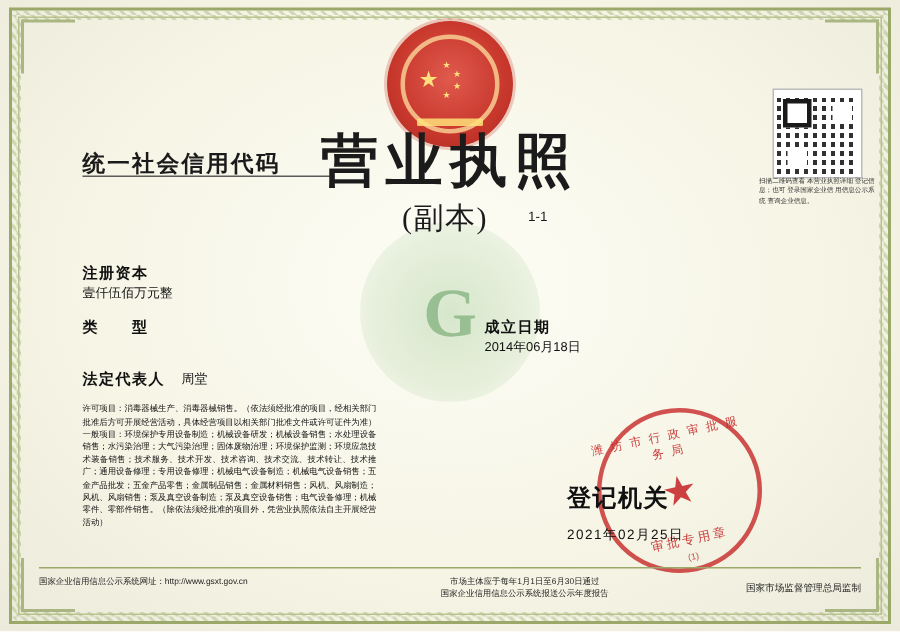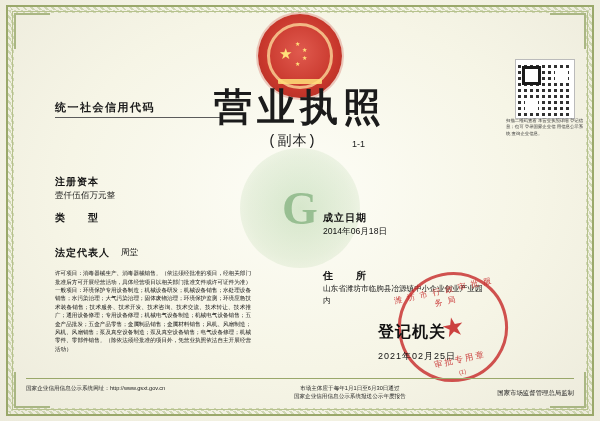--- a/index.html
+++ b/index.html
@@ -165,38 +165,38 @@
     font-weight: bold;
     font-size: 38px;
     letter-spacing: 5px;
     color: #1b1b1b;
     white-space: nowrap;
   }
   .subtitle {
     position: absolute;
     left: 268px;
     top: 132px;
-    font-family: Liberation Mono, monospace;
-    font-size: 14px;
+    font-family: Liberation Serif, serif;
+    font-size: 20px;
     color: #1b1b1b;
     letter-spacing: 1px;
   }
   .copy-no {
     position: absolute;
     left: 352px;
     top: 139px;
     font-size: 9px;
     color: #1b1b1b;
   }
 
   
   .code-label {
     position: absolute;
     left: 55px; top: 100px;
-    font-size: 11px;
+    font-size: 15px;
     color: #1b1b1b;
     letter-spacing: 1.5px;
     font-family: "Liberation Serif", serif;
     font-weight: bold;
   }
   .code-line {
     position: absolute;
     left: 55px; top: 117px;
     width: 168px;
     border-bottom: 1px solid #5b5b5b;
@@ -406,24 +406,20 @@
       <div class="col-l">
         <div class="flabel">法定代表人</div>
         <div class="fvalue">周堂</div>
       </div>
     </div>
 
     <div class="row">
       <div class="col-l">
         <div class="scope-value">许可项目：消毒器械生产、消毒器械销售。（依法须经批准的项目，经相关部门批准后方可开展经营活动，具体经营项目以相关部门批准文件或许可证件为准）一般项目：环境保护专用设备制造；机械设备研发；机械设备销售；水处理设备销售；水污染治理；大气污染治理；固体废物治理；环境保护监测；环境应急技术装备销售；技术服务、技术开发、技术咨询、技术交流、技术转让、技术推广；通用设备修理；专用设备修理；机械电气设备制造；机械电气设备销售；五金产品批发；五金产品零售；金属制品销售；金属材料销售；风机、风扇制造；风机、风扇销售；泵及真空设备制造；泵及真空设备销售；电气设备修理；机械零件、零部件销售。（除依法须经批准的项目外，凭营业执照依法自主开展经营活动）</div>
       </div>
-      <div class="col-r">
-        <div class="flabel narrow">住　　所</div>
-        <div class="addr-value">山东省潍坊市临朐县冶源镇中小企业创业产业园内</div>
-      </div>
     </div>
 
   </div>
 
   <div class="seal">
     <div class="seal-top">潍坊市行政审批服务局</div>
     <div class="seal-star">★</div>
     <div class="seal-bottom">审批专用章</div>
     <div class="seal-sub">(1)</div>
   </div>

